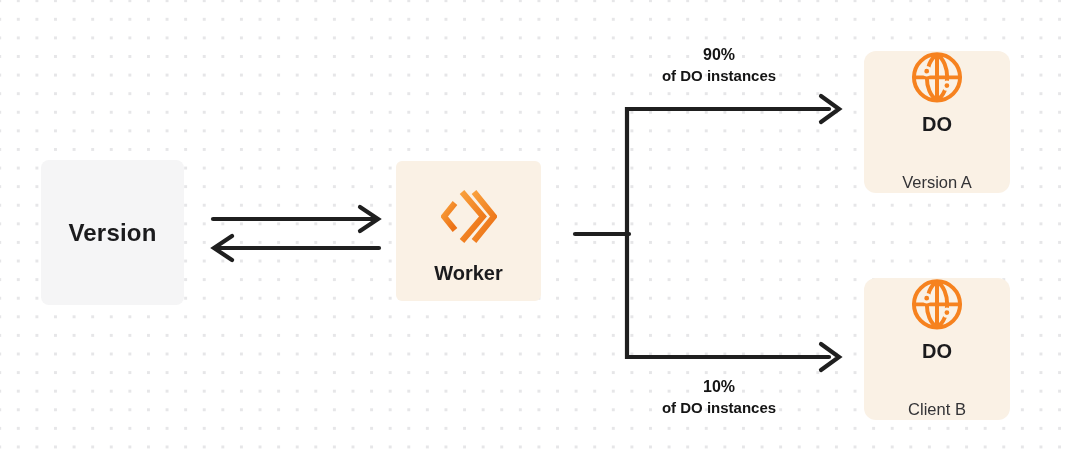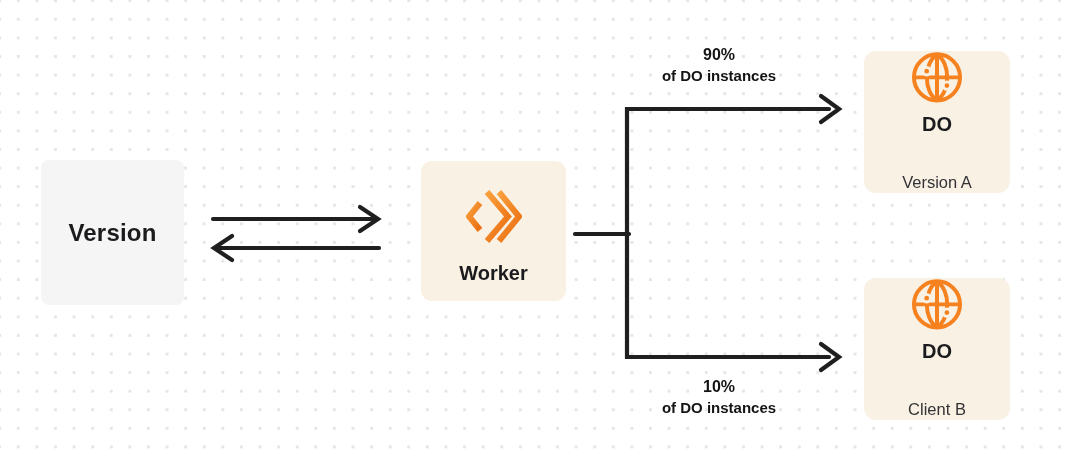--- a/index.html
+++ b/index.html
@@ -39,24 +39,24 @@
     background: #f5f5f6;
     border-radius: 8px;
   }
   .client-node .node-label {
     font-size: 24px;
     font-weight: 700;
     color: #1b1b1d;
     letter-spacing: 0.2px;
   }
   .worker-node {
-    left: 421px; top: 161px;
+    left: 396px; top: 161px;
     width: 145px; height: 140px;
     background: #faf1e5;
-    border-radius: 11px;
+    border-radius: 6px;
     padding-top: 12px;
   }
   .worker-node .node-label {
     font-size: 20px;
     font-weight: 700;
     color: #1b1b1d;
     margin-top: 17px;
   }
   .do-node {
     width: 146px; height: 142px;

